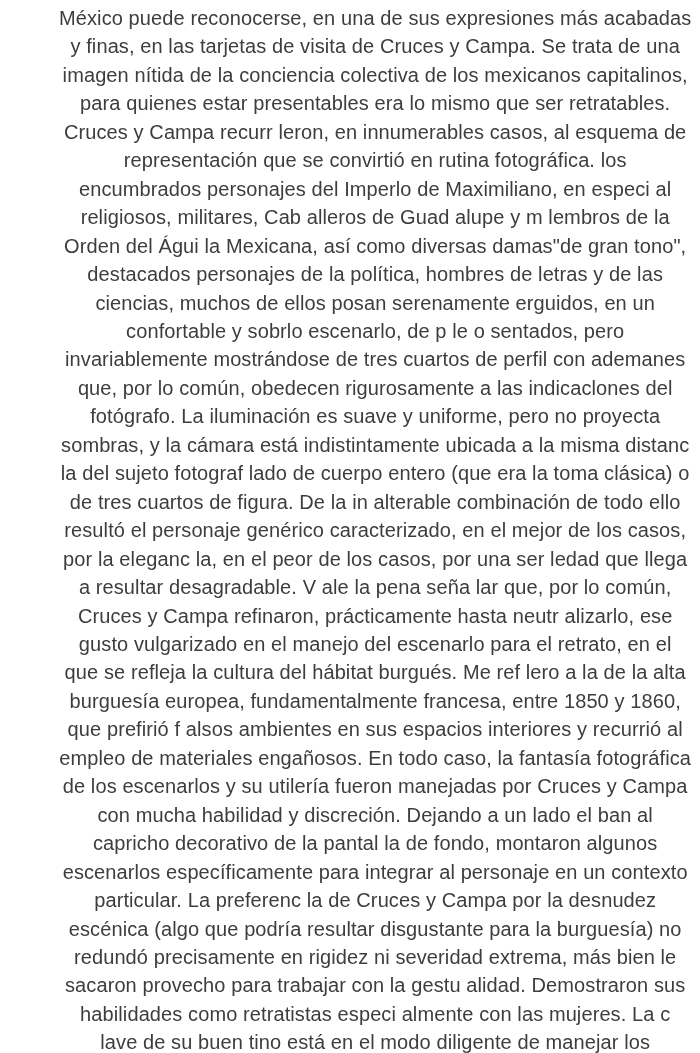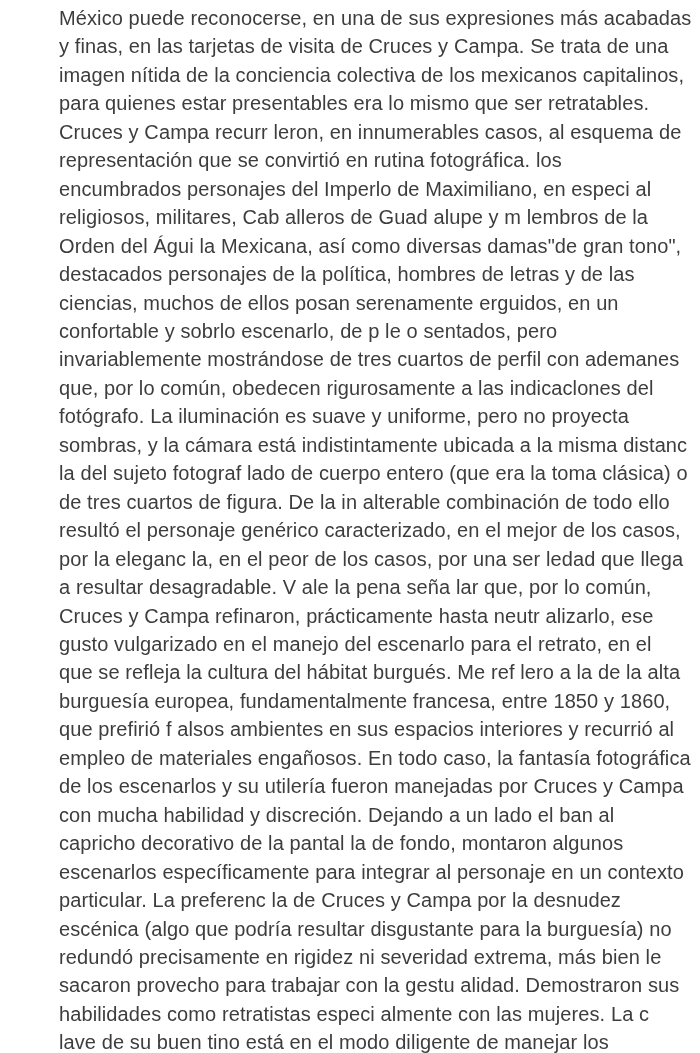--- a/index.html
+++ b/index.html
@@ -10,20 +10,21 @@
     width: 700px;
     height: 1053px;
     background: #ffffff;
     overflow: hidden;
     position: relative;
   }
   .page {
     position: absolute;
     inset: 0;
     background: #ffffff;
+    text-align: center;
   }
   .article-text {
     position: absolute;
     left: 59px;
     top: 4px;
     font-family: "Liberation Sans", sans-serif;
     font-size: 20px;
     line-height: 28.45px;
     font-weight: 400;
     color: #3d3d3d;

